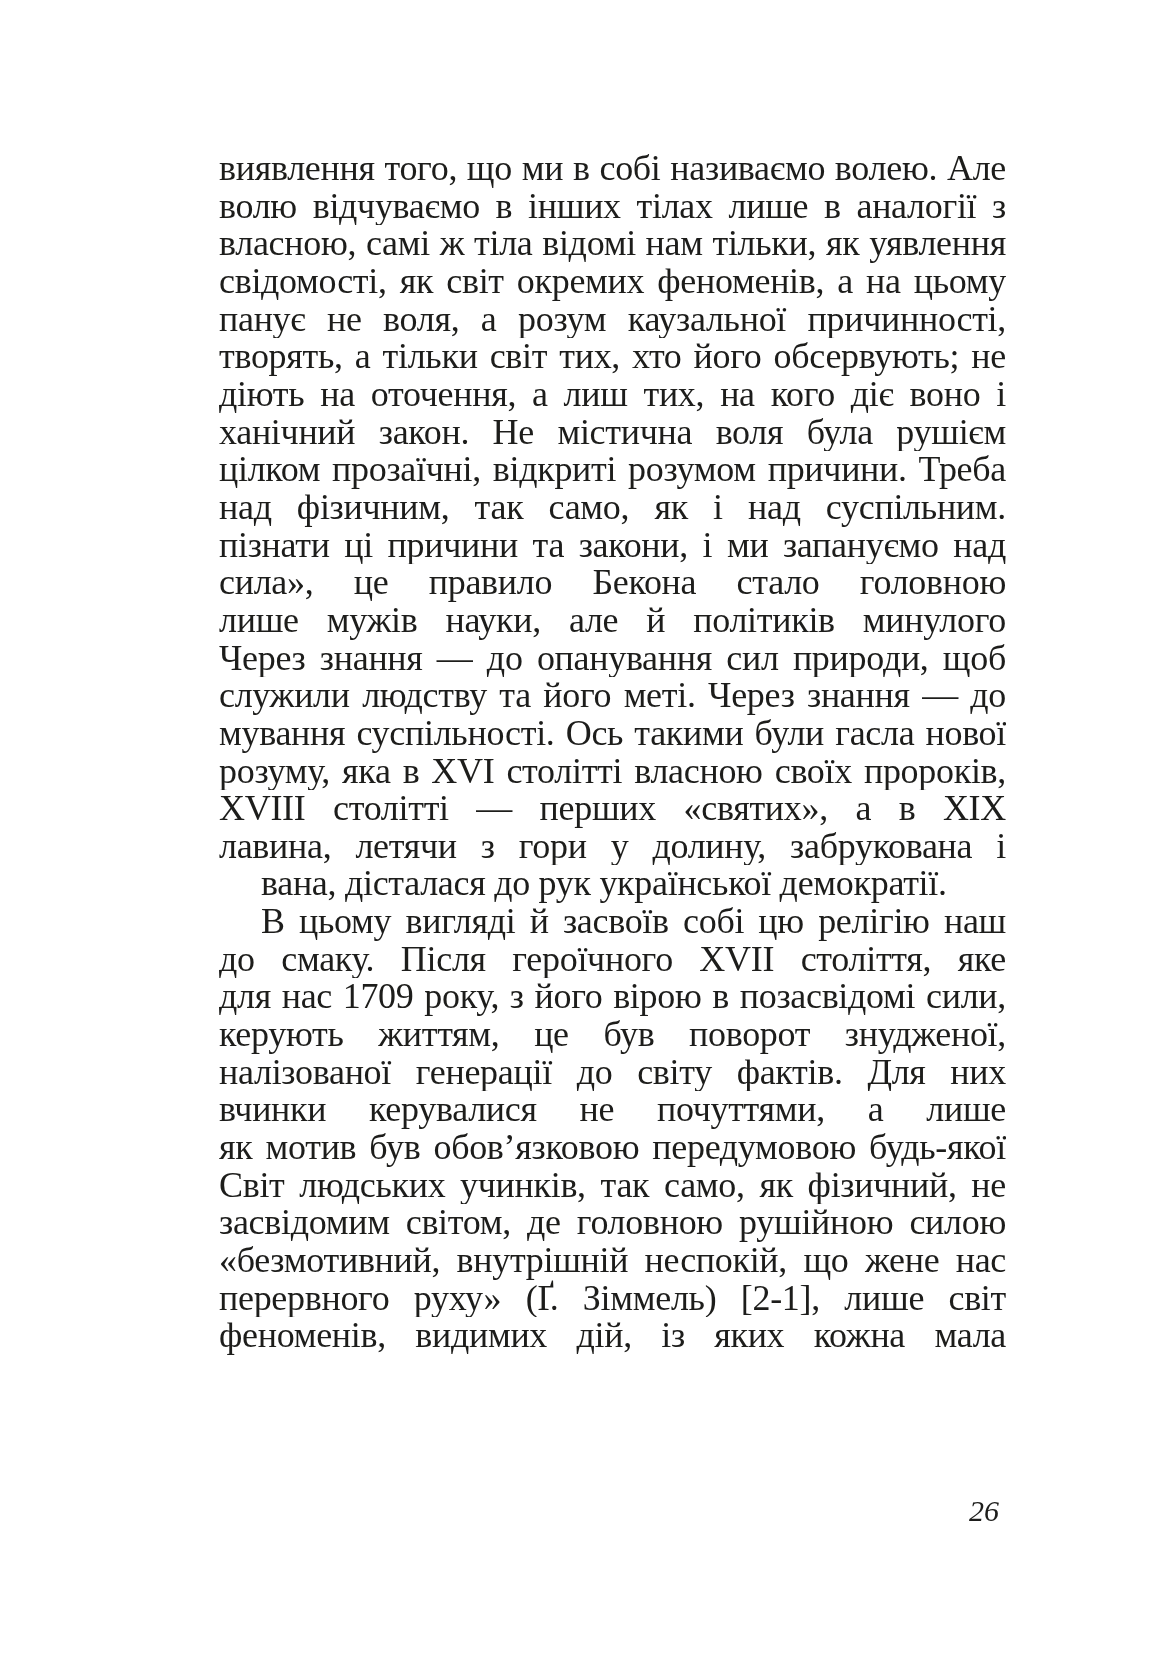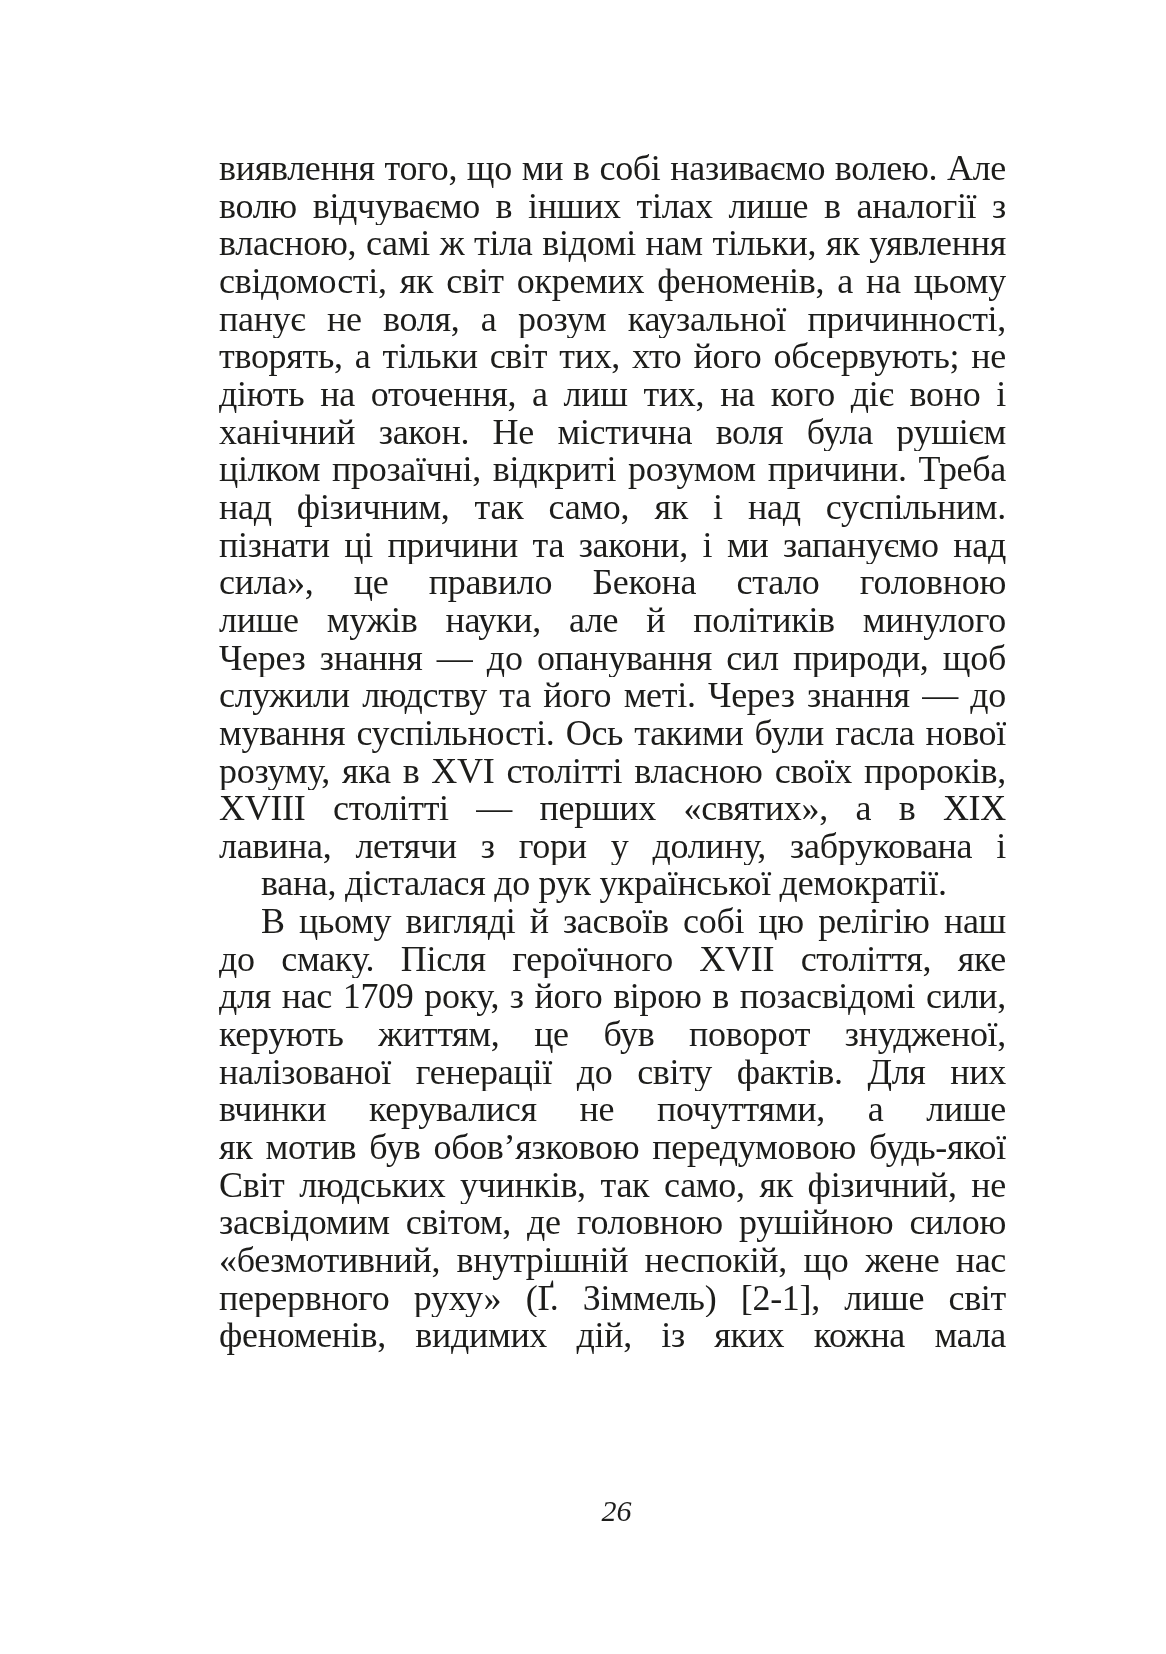--- a/index.html
+++ b/index.html
@@ -43,24 +43,24 @@
   .line.last-left {
     text-align-last: left;
     margin-left: 42px;
     -moz-text-align-last: left;
   }
   .line.indent {
     text-indent: 42px;
   }
   .folio {
     position: absolute;
-    left: 223px;
+    left: 212px;
     top: 1492px;
     width: 787px;
-    text-align: center;
+    text-align: right;
     font-style: italic;
     font-size: 30px;
     line-height: 38px;
     color: var(--text-color, #1d1d1b);
   }
 </style>
 </head>
 <body>
 
 <div class="page">

